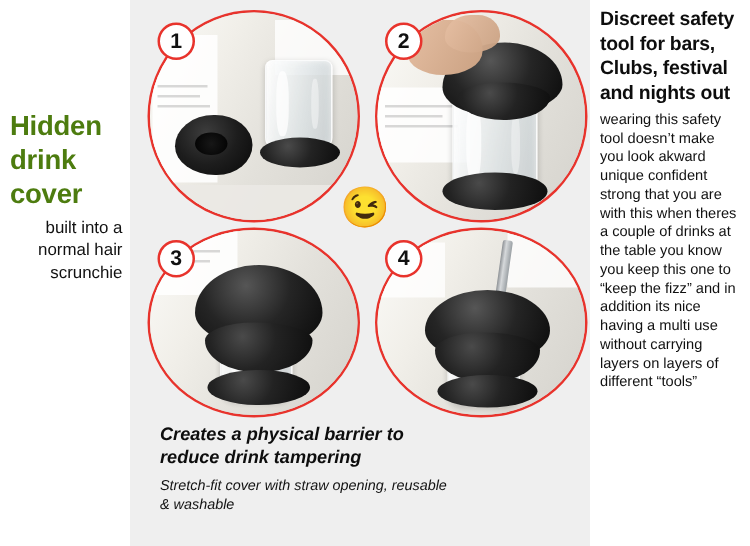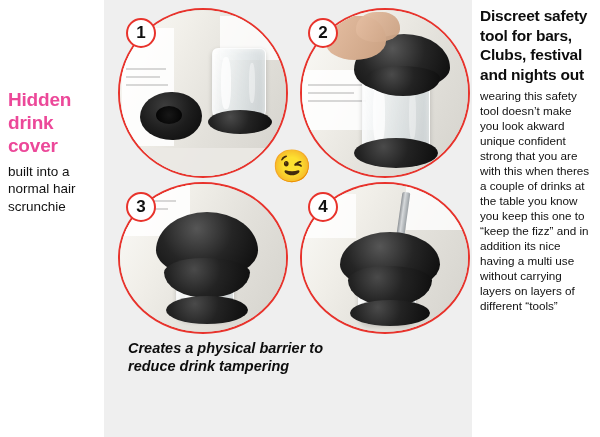--- a/index.html
+++ b/index.html
@@ -21,31 +21,32 @@
   
   .left-col {
     position: absolute;
     left: 0; top: 0;
     width: 104px;
     height: 437px;
     background: #ffffff;
     padding: 88px 6px 0 8px;
   }
   .left-title {
-    font-size: 19px;
+    font-size: 22px;
     font-weight: bold;
     line-height: 1.22;
-    color: #ec4899;
+    color: #4d7c0f;
     letter-spacing: -0.2px;
   }
   .left-sub {
     margin-top: 5px;
     font-size: 13.5px;
     line-height: 1.3;
     color: #111111;
+    text-align: right;
   }
 
   
   .center-panel {
     position: absolute;
     left: 104px; top: 0;
     width: 368px;
     height: 437px;
     background: #efefef;
     overflow: hidden;
@@ -262,20 +263,21 @@
       <div class="cloth" style="left:48px; top:116px; width:80px; height:26px; border-radius:50%;"></div>
     </div>
     <div class="badge" style="left:204px; top:192px;">4</div>
 
     <div class="emoji" style="left:168px; top:150px;">😉</div>
 
   </div>
 
   <div class="center-caption">
     <div class="cc-title">Creates a physical barrier to reduce drink tampering</div>
+    <div class="cc-sub">Stretch-fit cover with straw opening, reusable &amp; washable</div>
   </div>
 
   <div class="right-col">
     <div class="right-title">Discreet safety tool for bars, Clubs, festival and nights out</div>
     <div class="right-body">wearing this safety tool doesn’t make you look akward unique confident strong that you are with this when theres a couple of drinks at the table you know you keep this one to “keep the fizz” and in addition its nice having a multi use without carrying layers on layers of different “tools”</div>
   </div>
 
 </div>
 
 </body></html>

